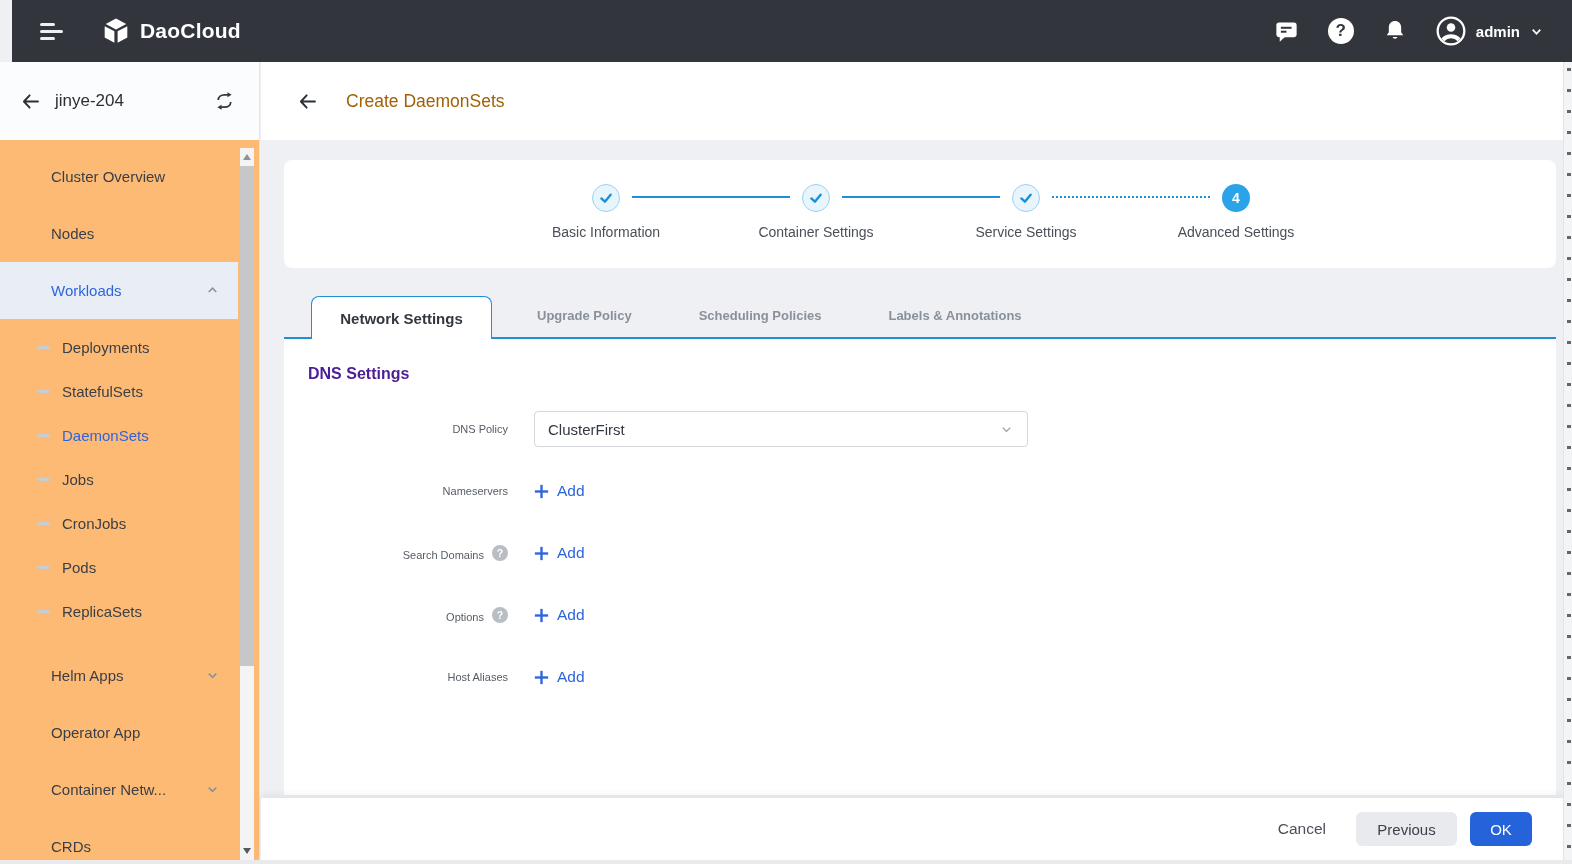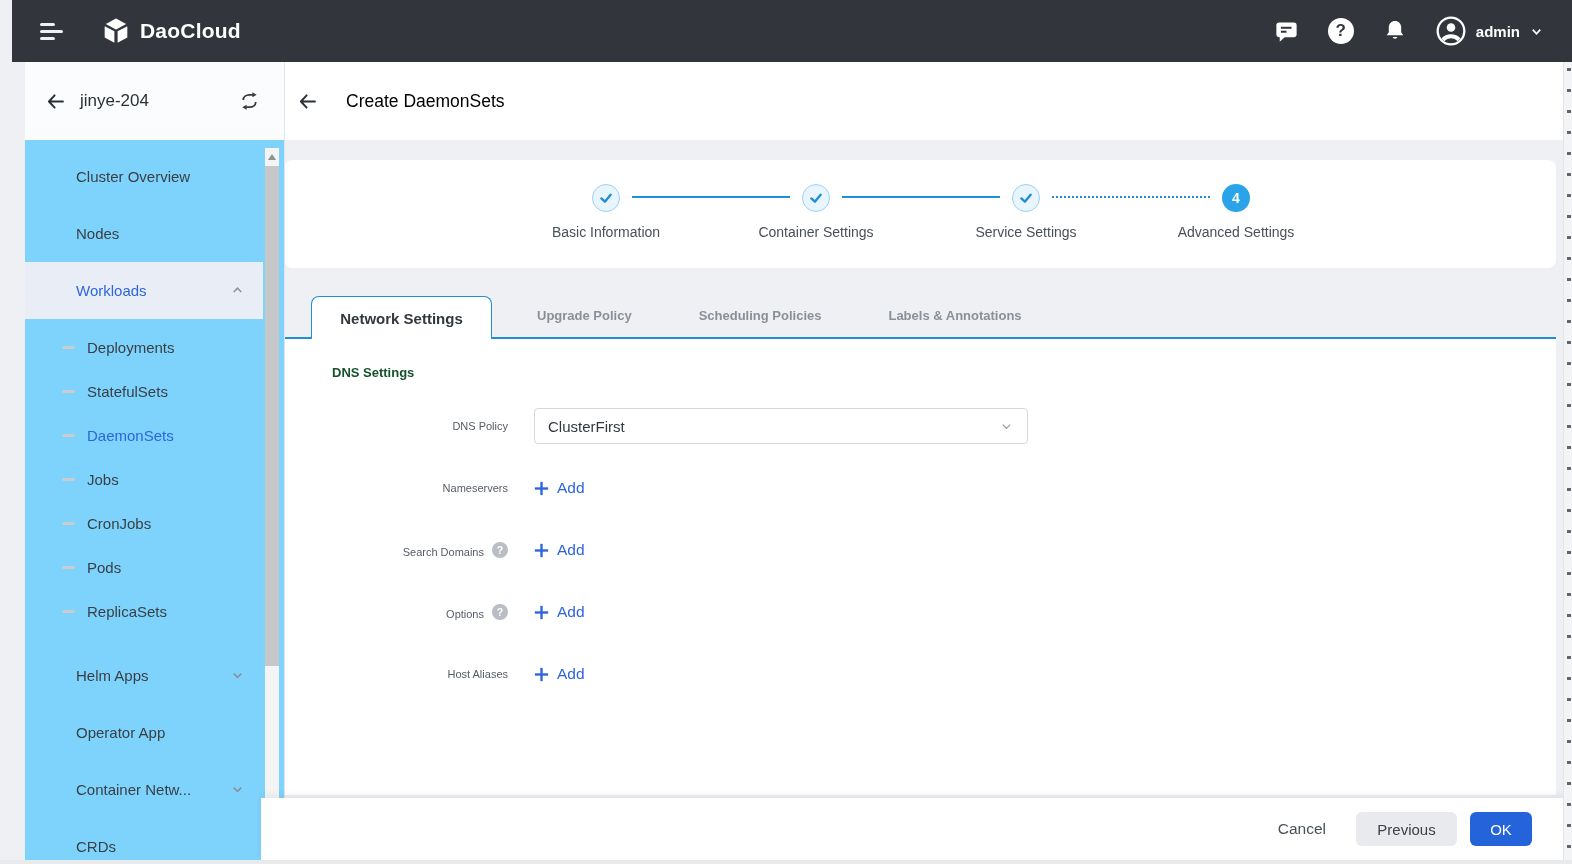--- a/index.html
+++ b/index.html
@@ -17,22 +17,22 @@
   .brand-name { color:#fff; font-size:21px; font-weight:700; margin-left:10px; letter-spacing:.2px; }
   .tb-right { margin-left:auto; display:flex; align-items:center; gap:26px; padding-right:28px; }
   .tb-icon { width:28px; height:28px; display:flex; align-items:center; justify-content:center; cursor:pointer; }
   .tb-help { width:26px; height:26px; border-radius:50%; background:#fff; color:#32363c;
              font-weight:700; font-size:17px; display:flex; align-items:center; justify-content:center; }
   .tb-help::after { content:"?"; }
   .tb-user { display:flex; align-items:center; gap:9px; cursor:pointer; }
   .tb-user-name { color:#fff; font-size:15px; font-weight:600; }
 
   
-  .sidebar { position:absolute; top:62px; left:0; width:260px; bottom:4px; background:#7dd3fc;
-             border-right:1px solid #e2e4e8; z-index:5;margin-left:25px; }
+  .sidebar { position:absolute; top:62px; left:0; width:260px; bottom:4px; background:#fdba74;
+             border-right:1px solid #e2e4e8; z-index:5; }
   .side-head { height:78px; display:flex; align-items:center; padding:0 24px 0 20px; background:#fbfcfd; }
   .side-cluster { font-size:17px; color:#2b3036; font-weight:500; margin-left:14px; }
   .side-refresh { margin-left:auto; cursor:pointer; display:flex; }
   .side-list { position:absolute; top:86px; left:0; width:238px; bottom:0; overflow:hidden; }
   .side-item { display:flex; align-items:center; height:57px; padding:0 18px 0 51px;
                font-size:15px; color:#3a3f46; cursor:pointer; }
   .side-item.sub { height:44px; padding-left:37px; }
   .side-item.active-group { background:#e9eef6; color:#2e65dd; }
   .dash { width:13px; height:3px; border-radius:2px; background:#c9ccd1; margin-right:12px; flex:none; }
   .sub-label { color:#3a3f46; }
@@ -43,21 +43,21 @@
   
   .side-scroll { position:absolute; top:86px; left:240px; width:14px; bottom:0; background:#f4f4f5; }
   .sb-arrow-up, .sb-arrow-dn { position:absolute; left:3px; width:0; height:0; border-left:4px solid transparent; border-right:4px solid transparent; }
   .sb-arrow-up { top:6px; border-bottom:6px solid #8e9196; }
   .sb-arrow-dn { bottom:6px; border-top:6px solid #55585d; }
   .sb-thumb { position:absolute; top:18px; left:0; width:14px; height:500px; background:#c5c7c9; }
 
   
   .main { position:absolute; top:62px; left:261px; right:0; bottom:4px; background:#eef0f4; }
   .page-head { height:78px; background:#fff; display:flex; align-items:center; padding-left:36px; }
-  .page-title { font-size:17.5px; color:#000000; font-weight:500; margin-left:28px; }
+  .page-title { font-size:17.5px; color:#a16207; font-weight:500; margin-left:28px; }
 
   
   .step-card { position:relative; margin:20px 16px 0 23px; height:108px; background:#fff; border-radius:8px; }
   .steps { position:absolute; left:217px; top:24px; display:flex; }
   .step { width:210px; display:flex; flex-direction:column; align-items:center; }
   .step-circle { width:28px; height:28px; border-radius:50%; display:flex; align-items:center; justify-content:center; }
   .step-circle.done { background:#e9f5fd; border:1px solid #9ad2f2; }
   .step-circle.current { background:#2ba3e9; color:#fff; font-size:14px; font-weight:600; }
   .step-label { margin-top:12px; font-size:14px; color:#4a5058; }
   .connector { position:absolute; top:36px; height:2px; background:#1f8fd6; }
@@ -68,21 +68,21 @@
   .tabs { margin:26px 16px 0 23px; display:flex; align-items:flex-end; border-bottom:2px solid #1f8fd6; height:45px; }
   .tab-active { width:181px; height:43px; margin-left:27px; margin-bottom:-2px; background:#fff;
                 border:1px solid #1f8fd6; border-bottom:none; border-radius:8px 8px 0 0;
                 box-shadow:0 2px 0 #fff; display:flex; align-items:center; justify-content:center;
                 font-size:15px; font-weight:700; color:#33383f; cursor:pointer; z-index:2; }
   .tab { margin-left:23px; padding:0 22px; height:43px; line-height:43px; font-size:13px;
          font-weight:600; color:#8a9099; cursor:pointer; }
 
   
   .content-card { margin:0 16px 0 23px; height:456px; background:#fff; padding:26px 24px; }
-  .section-title { font-size:13px; font-weight:600; color:#14532d; margin-bottom:28px;margin-left:24px; }
+  .section-title { font-size:16px; font-weight:600; color:#4c1d95; margin-bottom:28px; }
   .form-row { display:flex; align-items:center; min-height:36px; margin-bottom:26px; }
   .form-label { width:200px; text-align:right; font-size:11px; color:#565c64; flex:none;
                 display:flex; align-items:flex-end; justify-content:flex-end; }
   .help-badge { width:16px; height:16px; border-radius:50%; background:#b9bdc4; color:#fff;
                 font-size:10.5px; font-weight:700; display:inline-flex; align-items:center;
                 justify-content:center; margin-left:8px; cursor:pointer; }
   .help-badge::after { content:"?"; }
   .form-control { margin-left:26px; display:flex; align-items:center; }
   .select { width:494px; height:36px; border:1px solid #d4d7dc; border-radius:4px; background:#fff;
             display:flex; align-items:center; padding:0 13px; font-size:15px; color:#32373e; cursor:pointer; }

